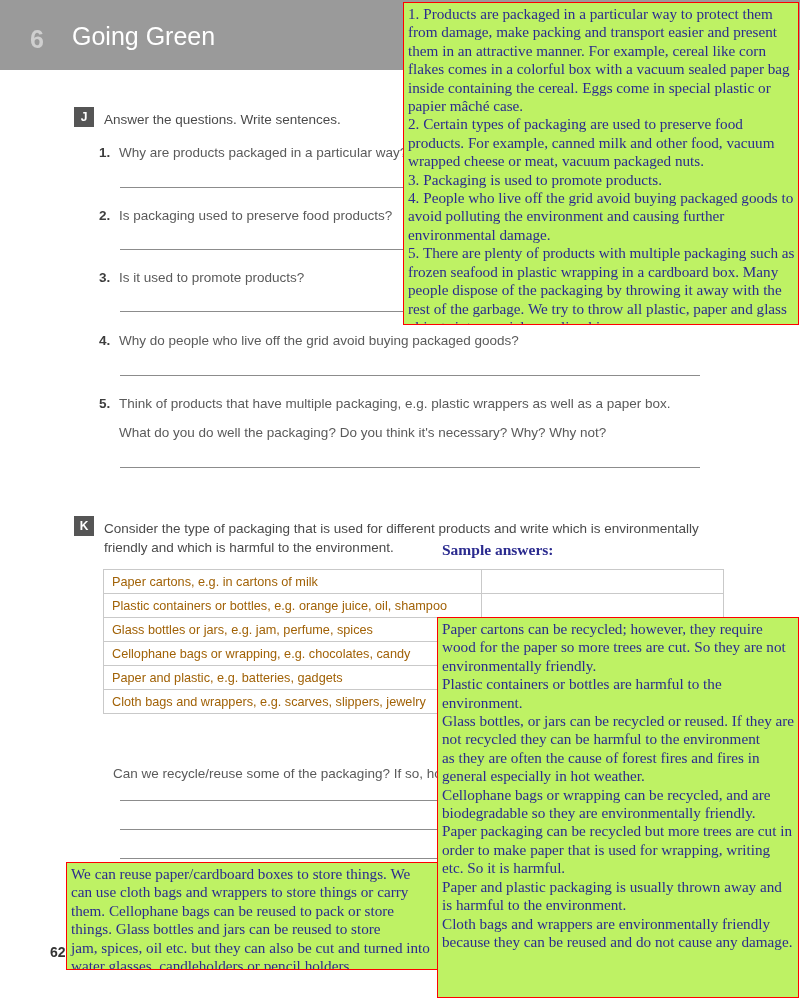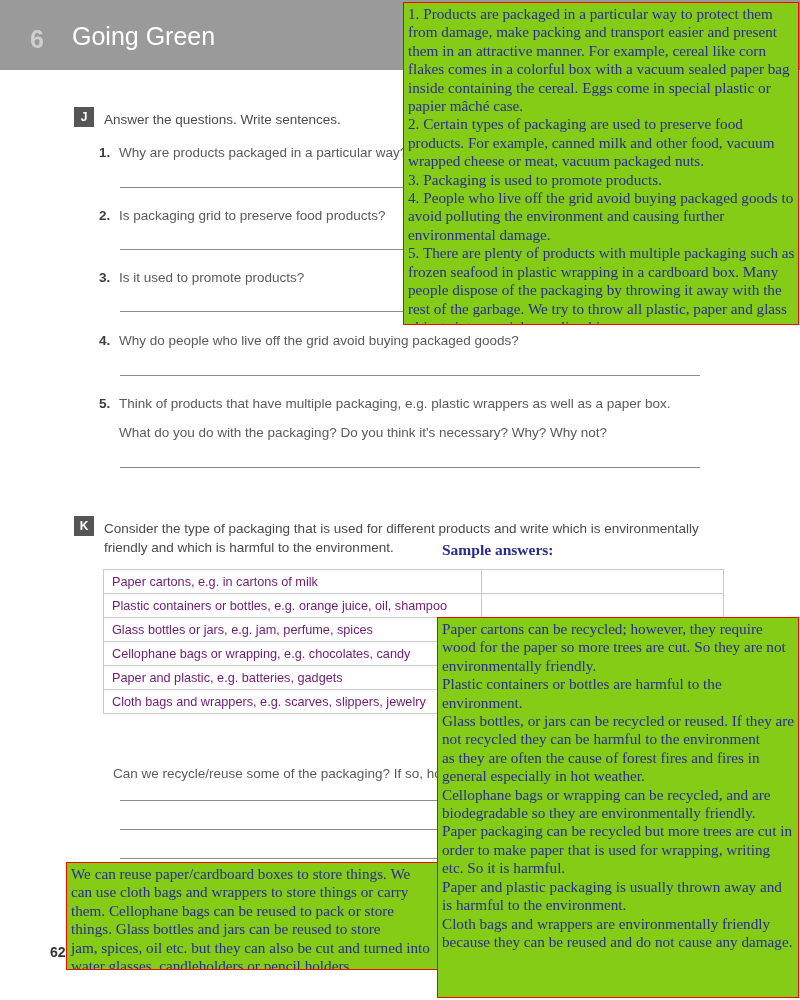--- a/index.html
+++ b/index.html
@@ -87,32 +87,32 @@
     left: 103px;
     top: 569px;
     width: 602px;
     border-collapse: collapse;
     table-layout: fixed;
   }
   .pk-table td {
     border: 1px solid #c9c9c9;
     height: 23px;
     font-size: 12.7px;
-    color: #701a75;
+    color: #a16207;
     padding: 0 0 0 8px;
     vertical-align: middle;
   }
   .pk-table td.col-a { width: 369px; }
   .pk-table td.col-b { width: 233px; }
 
   
   .ann-box {
     position: absolute;
     border: 1.4px solid #ff0000;
-    background: #84cc16;
+    background: #bef264;
     box-sizing: border-box;
     font-family: "Liberation Serif", serif;
     color: #2b2b8f;
     font-size: 15.2px;
     line-height: 18.4px;
     padding: 2px 3px 2px 4px;
     overflow: hidden;
   }
   .ann-box p { margin: 0; }
 
@@ -156,34 +156,34 @@
   <div class="unit-title">Going Green</div>
 
   <div class="badge" style="left:74px; top:107px;">J</div>
   <div class="ex-intro" style="left:104px; top:110px;">Answer the questions. Write sentences.</div>
 
   <div class="q-num" style="left:99px; top:145px;">1.</div>
   <div class="q-text" style="left:119px; top:145px;">Why are products packaged in a particular way?</div>
   <div class="answer-line" style="left:120px; top:187px; width:580px;"></div>
 
   <div class="q-num" style="left:99px; top:208px;">2.</div>
-  <div class="q-text" style="left:119px; top:208px;">Is packaging grid to preserve food products?</div>
+  <div class="q-text" style="left:119px; top:208px;">Is packaging used to preserve food products?</div>
   <div class="answer-line" style="left:120px; top:249px; width:580px;"></div>
 
   <div class="q-num" style="left:99px; top:270px;">3.</div>
   <div class="q-text" style="left:119px; top:270px;">Is it used to promote products?</div>
   <div class="answer-line" style="left:120px; top:311px; width:580px;"></div>
 
   <div class="q-num" style="left:99px; top:333px;">4.</div>
   <div class="q-text" style="left:119px; top:333px;">Why do people who live off the grid avoid buying packaged goods?</div>
   <div class="answer-line" style="left:120px; top:375px; width:580px;"></div>
 
   <div class="q-num" style="left:99px; top:396px;">5.</div>
   <div class="q-text" style="left:119px; top:396px;">Think of products that have multiple packaging, e.g. plastic wrappers as well as a paper box.</div>
-  <div class="q-text" style="left:119px; top:425px;">What do you do with the packaging? Do you think it's necessary? Why? Why not?</div>
+  <div class="q-text" style="left:119px; top:425px;">What do you do well the packaging? Do you think it's necessary? Why? Why not?</div>
   <div class="answer-line" style="left:120px; top:467px; width:580px;"></div>
 
   <div class="badge" style="left:74px; top:516px;">K</div>
   <div class="ex-intro" style="left:104px; top:519px;">Consider the type of packaging that is used for different products and write which is environmentally</div>
   <div class="ex-intro" style="left:104px; top:538px;">friendly and which is harmful to the environment.</div>
 
   <div class="sample-answers">Sample answers:</div>
 
   <table class="pk-table">
     <tbody>

